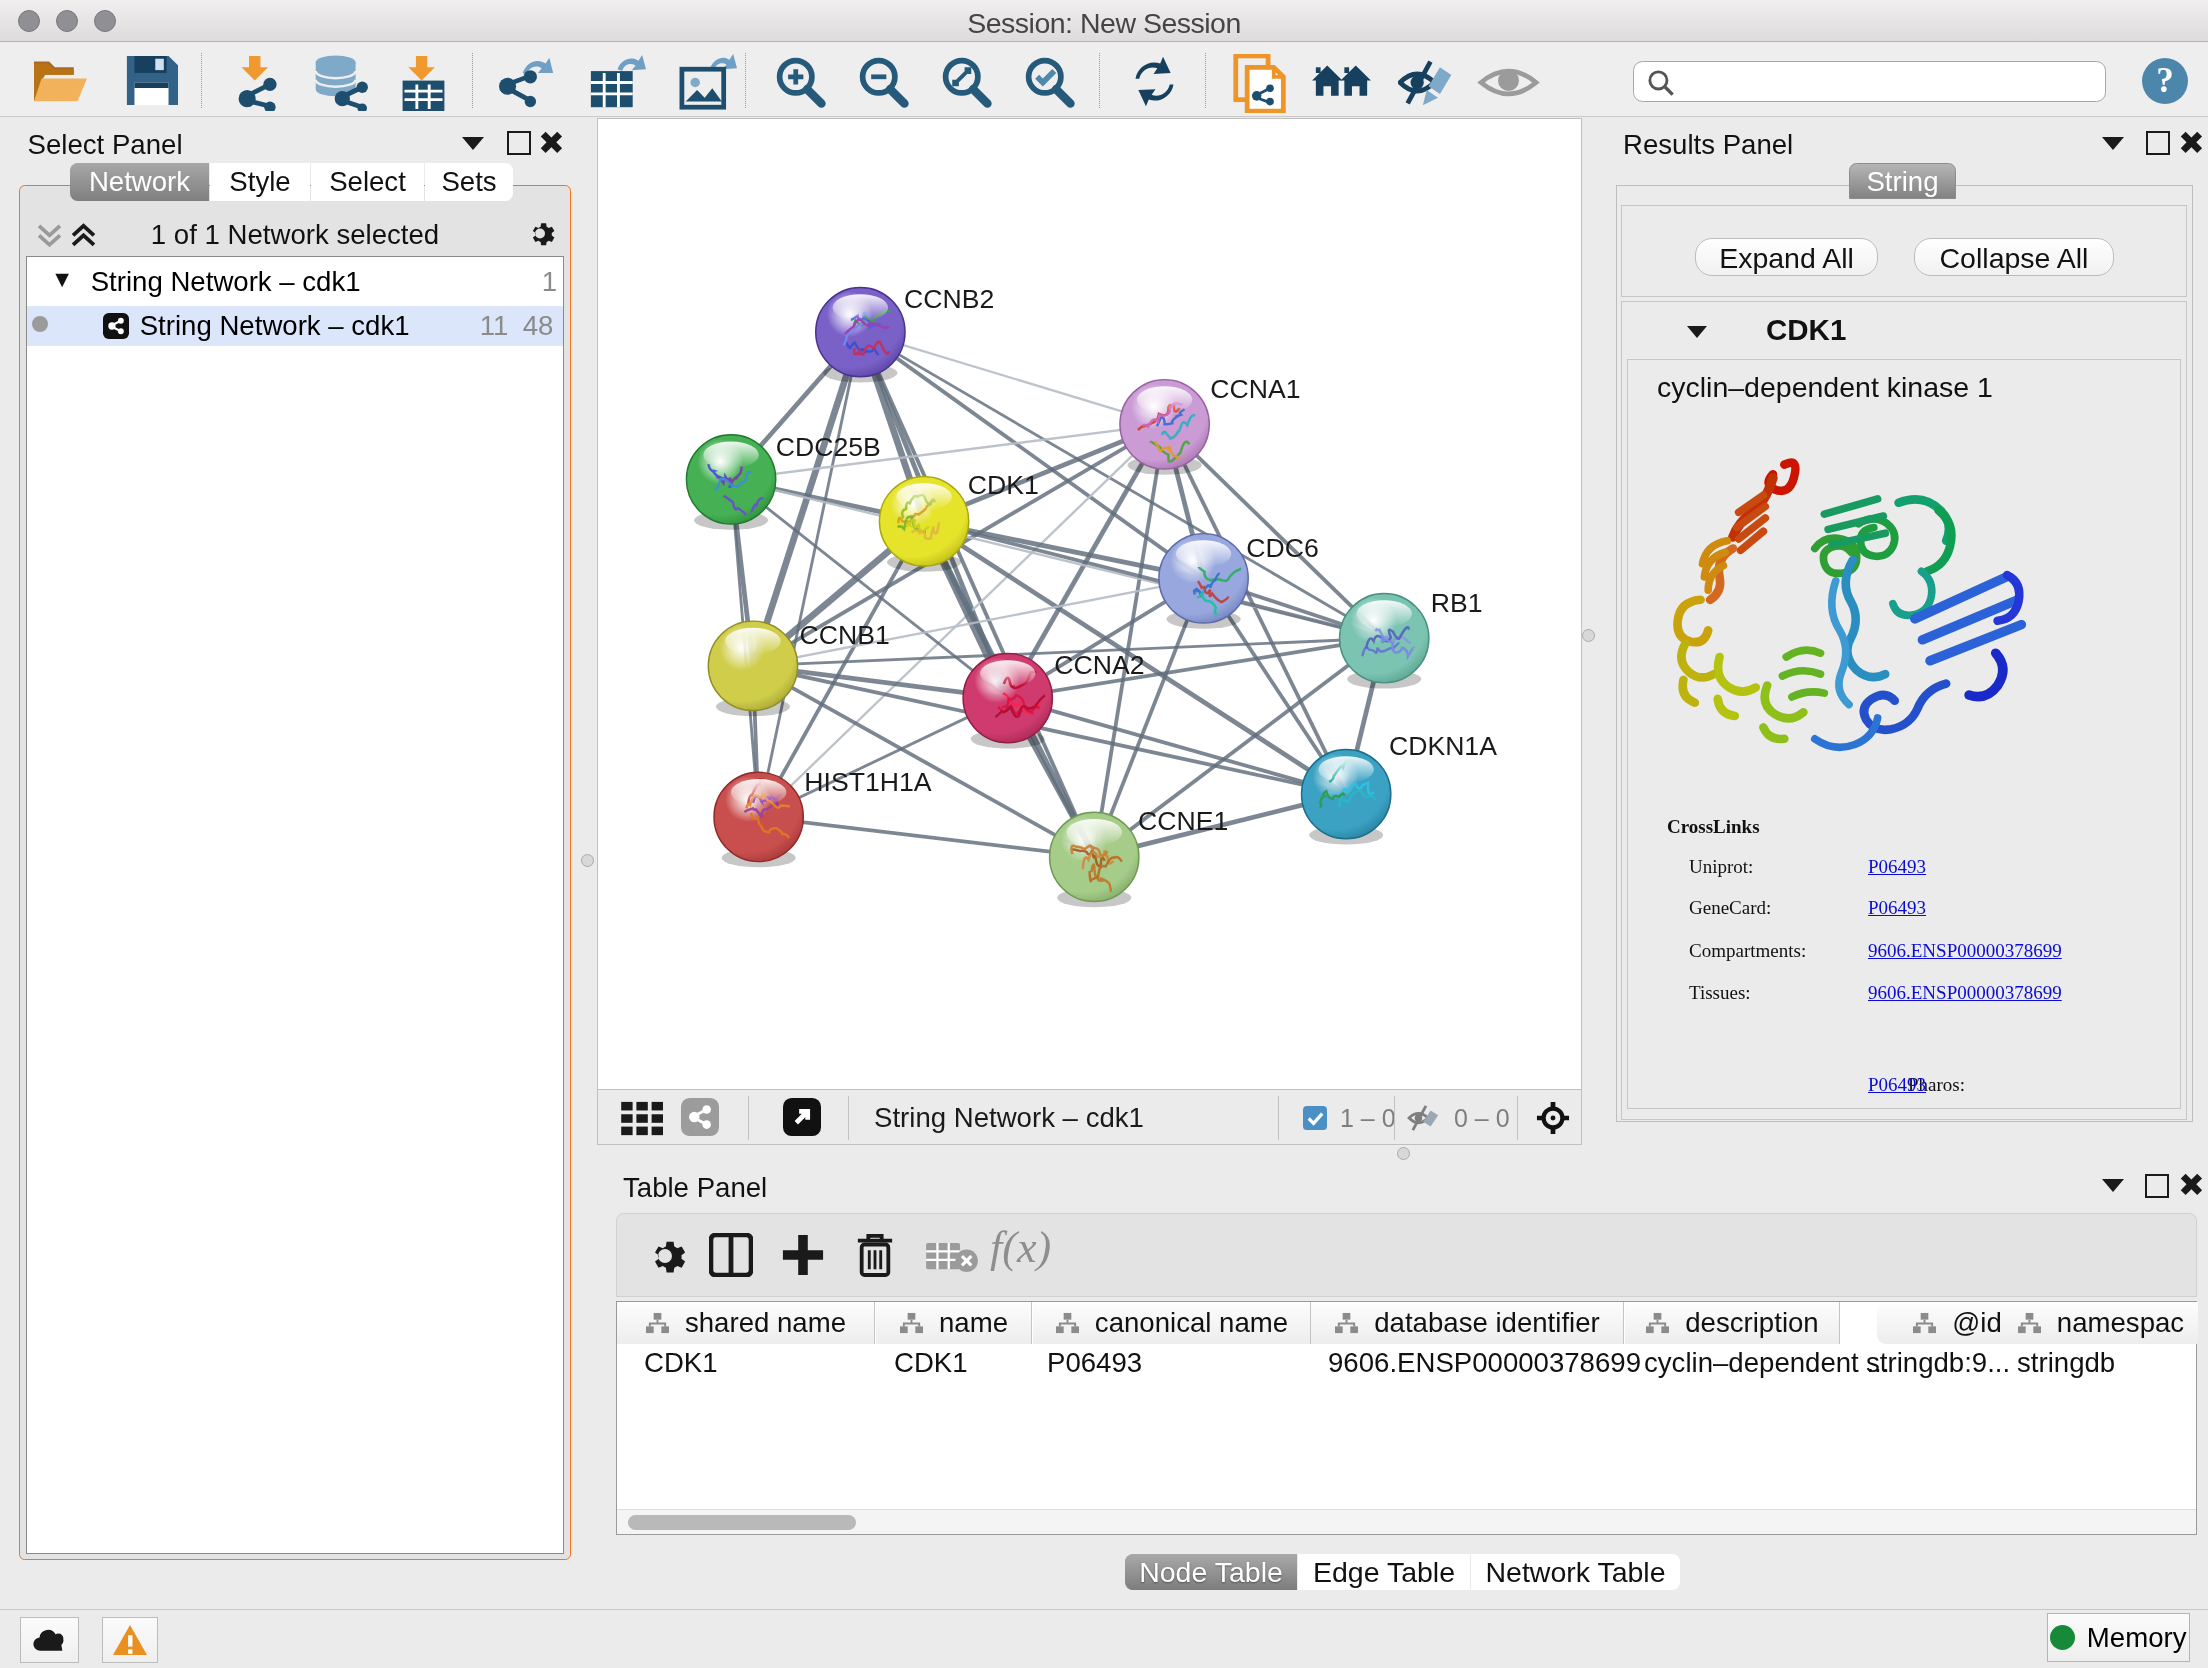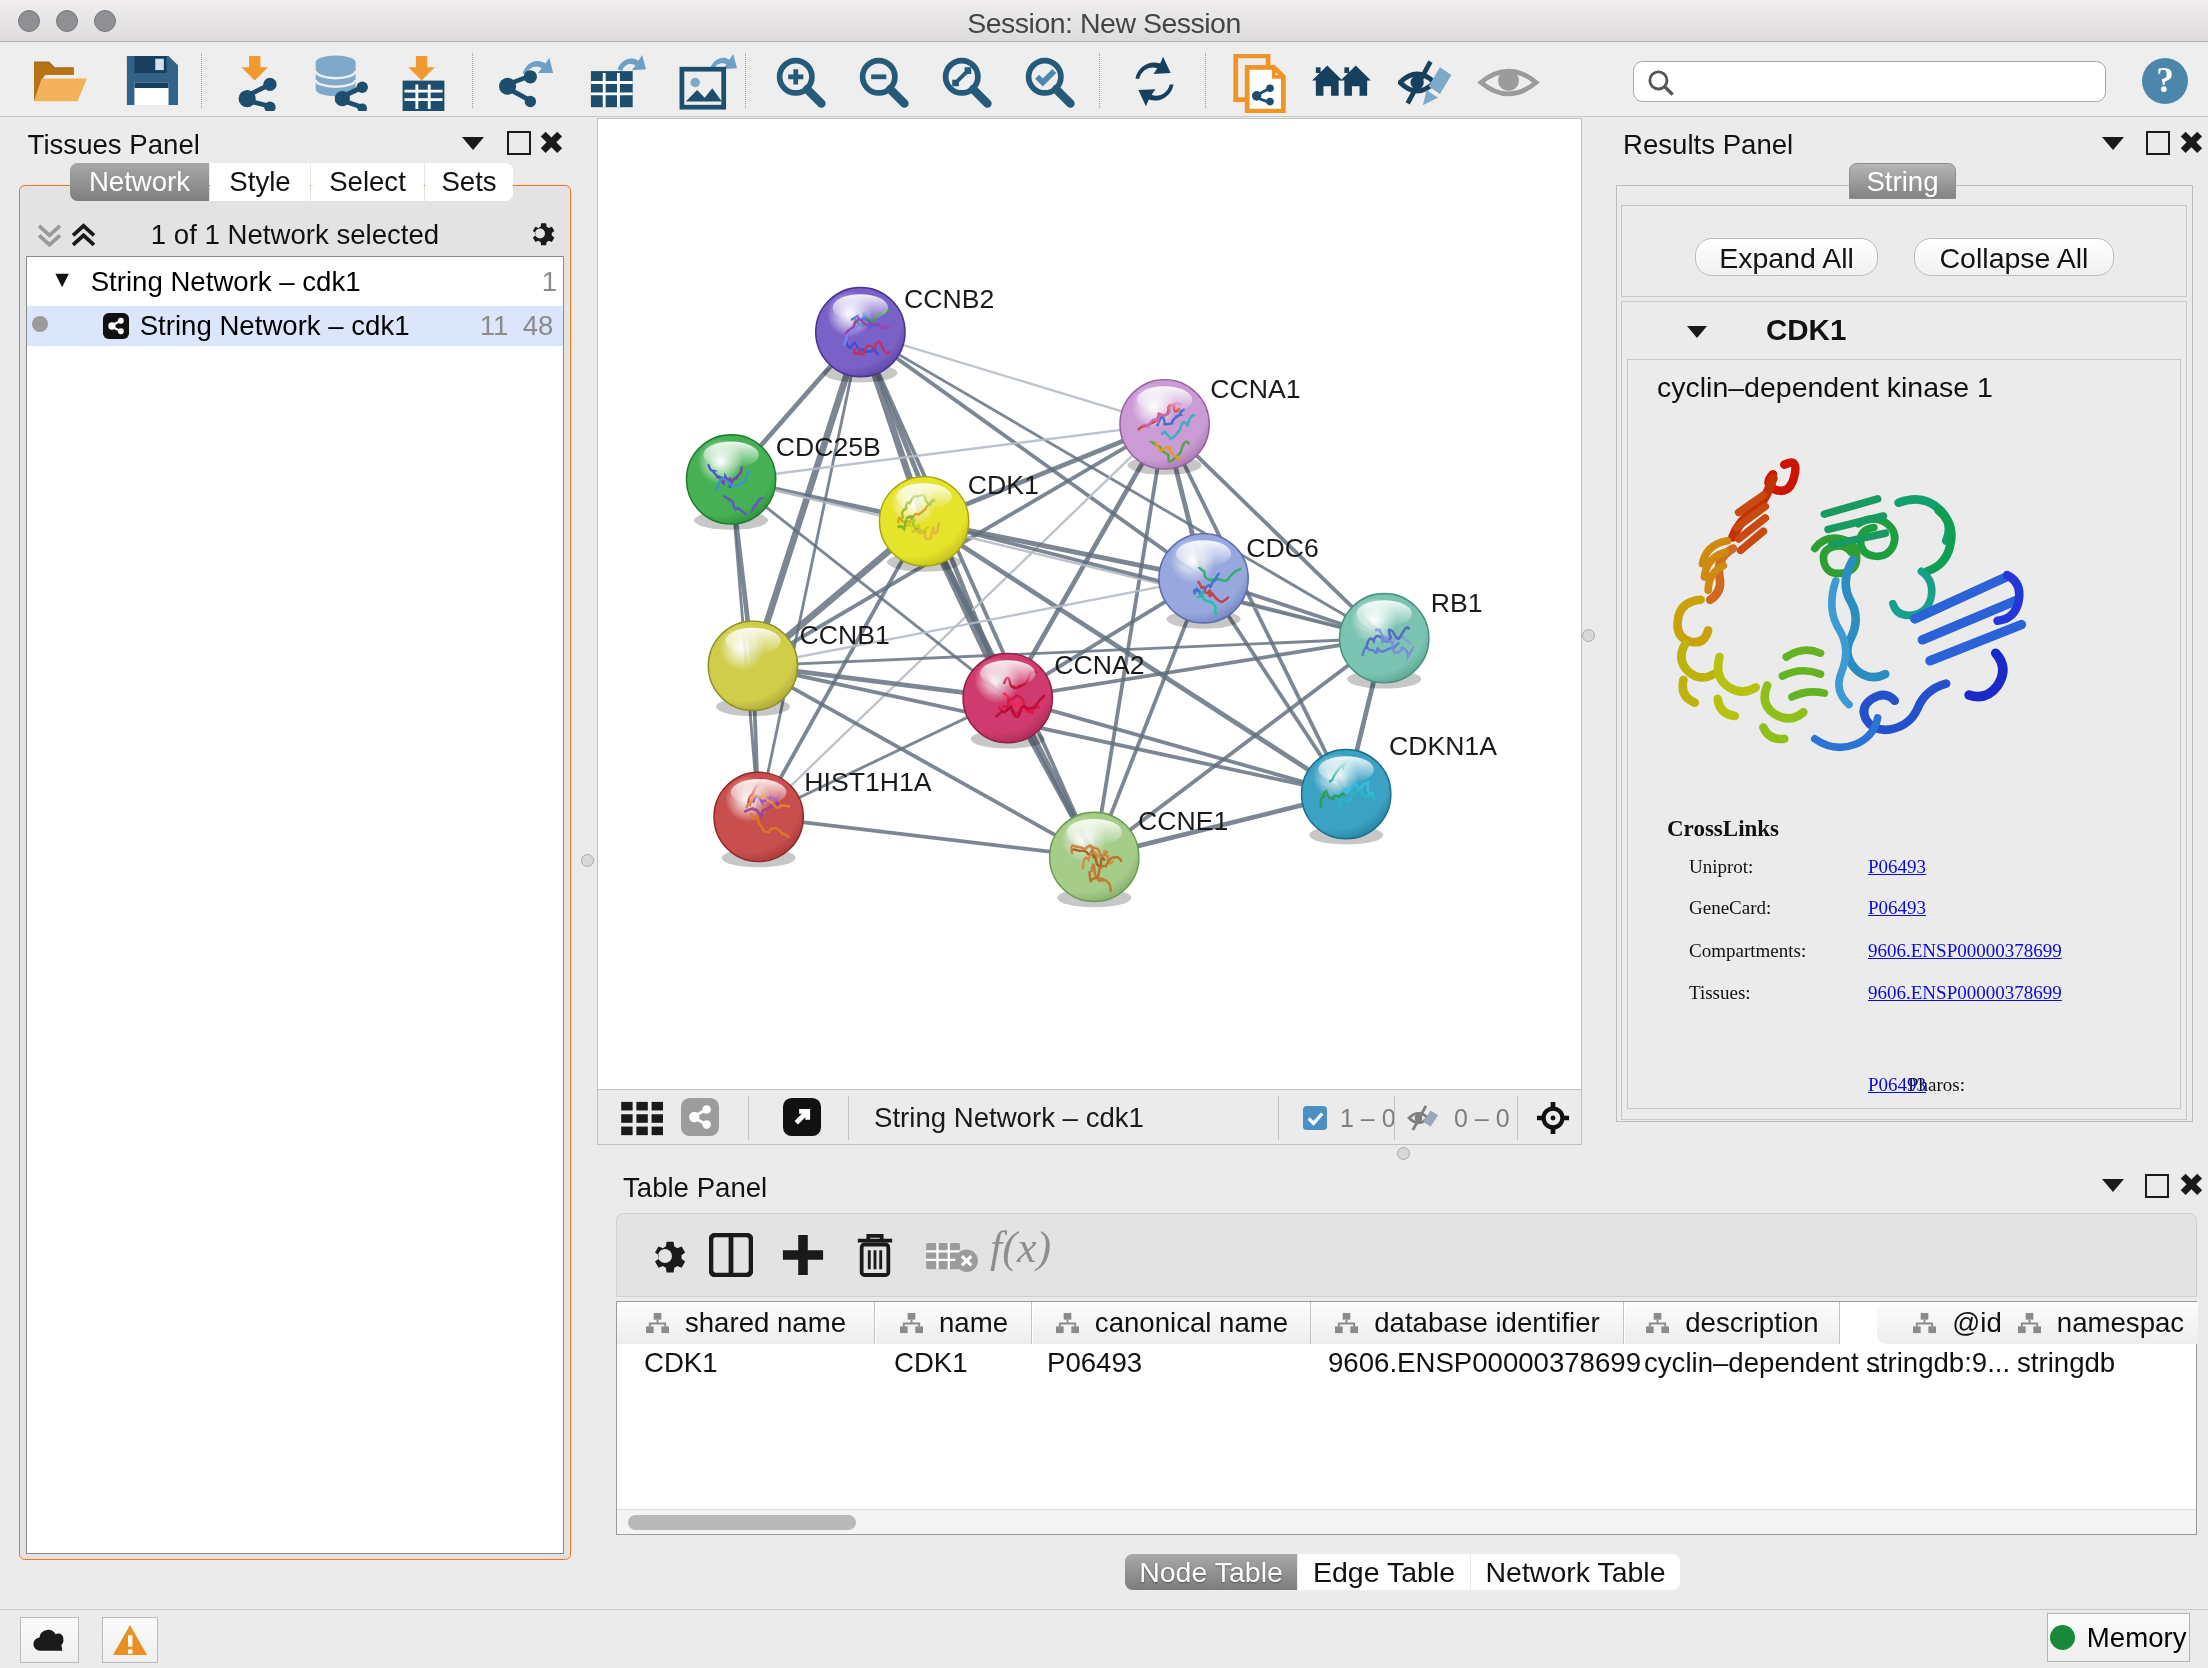--- a/index.html
+++ b/index.html
@@ -240,21 +240,21 @@
       <svg style="position:absolute;left:13.3px;top:6.7px" width="28.5" height="28.5" viewBox="0 0 30 30">
         <circle cx="12" cy="12" r="9" fill="none" stroke="#555" stroke-width="3"></circle>
         <path d="M19 19 L27 27" stroke="#555" stroke-width="3.5"></path>
       </svg>
     </div>
 
     <div style="position:absolute; left:2142px; top:15px; width:46px; height:46px; border-radius:50%; background:#4d86ab; color:#fff; font-size:35px; font-weight:bold; text-align:center; line-height:46px; font-family:'Liberation Serif',serif;">?</div>
   </div>
 
   <div class="abs" id="cpanel">
-    <div class="ptitle abs" style="left:27.6px; top:11.4px;">Tissues Panel</div>
+    <div class="ptitle abs" style="left:27.6px; top:11.4px;">Select Panel</div>
     <div class="wbtn-tri" style="left:462px; top:19px;"></div>
     <div class="wbtn-sq" style="left:507px; top:13.3px;"></div>
     <div class="wbtn-x" style="left:538px; top:5.7px;">✖</div>
 
     <div class="tab tabsel" style="left:70px; top:45px; width:139px; border-radius:7.6px 0 0 7.6px;">Network</div>
     <div class="tab" style="left:210px; top:45px; width:100px;">Style</div>
     <div class="tab" style="left:311px; top:45px; width:113px;">Select</div>
     <div class="tab" style="left:425px; top:45px; width:88px; border-radius:0 7.6px 7.6px 0;">Sets</div>
   </div>
   <div id="netbox">
@@ -655,21 +655,21 @@
         <path d="M262 120 q14 10 10 28 q-4 16 -20 18 q-16 2 -20 -12" stroke="#18a08c" stroke-width="8"></path>
         <path d="M190 108 q-14 24 -2 44 q10 18 0 38 q-10 18 6 34 q14 12 30 4" stroke="#2a8fc0" stroke-width="9"></path>
         <path d="M172 130 q-10 30 4 52 q12 20 2 44 q-8 20 8 34" stroke="#3d9ad2" stroke-width="8"></path>
         <path d="M255 170 l96 -44 m-88 66 l100 -42 m-92 64 l96 -38" stroke="#2b62d8" stroke-width="10"></path>
         <path d="M352 124 q16 8 12 28 q-4 18 -22 20" stroke="#2436d8" stroke-width="9"></path>
         <path d="M340 206 q14 16 2 34 q-12 16 -30 10" stroke="#1a2ac8" stroke-width="10"></path>
         <path d="M288 238 q-22 6 -30 26 q-8 18 -28 22 q-18 3 -26 -10 q-7 -13 6 -22 q14 -9 24 2" stroke="#2550cc" stroke-width="9"></path>
         <path d="M150 296 q20 14 42 6 q20 -8 24 -28" stroke="#2b74d4" stroke-width="8"></path>
       </g>
     </svg>
-    <div class="serif" style="position:absolute;left:50px;top:630px;font-size:23px;font-weight:bold;color:#111;">CrossLinks</div>
+    <div class="serif" style="position:absolute;left:50px;top:630px;font-size:19px;font-weight:bold;color:#111;">CrossLinks</div>
     <div class="serif crossrow" style="top:670px;"><span>Uniprot:</span><a class="link">P06493</a></div>
     <div class="serif crossrow" style="top:711px;"><span>GeneCard:</span><a class="link">P06493</a></div>
     <div class="serif crossrow" style="top:754px;"><span>Compartments:</span><a class="link">9606.ENSP00000378699</a></div>
     <div class="serif crossrow" style="top:796px;"><span>Tissues:</span><a class="link">9606.ENSP00000378699</a></div>
     <div class="serif crossrow" style="top:888px;text-align:center;"><span>Pharos:</span><a class="link">P06493</a></div>
   </div>
 
   <div class="abs" id="tpanel">
     <div class="ptitle abs" style="left:26px; top:27px;">Table Panel</div>
     <div class="wbtn-tri" style="left:1505px; top:34px;"></div>

